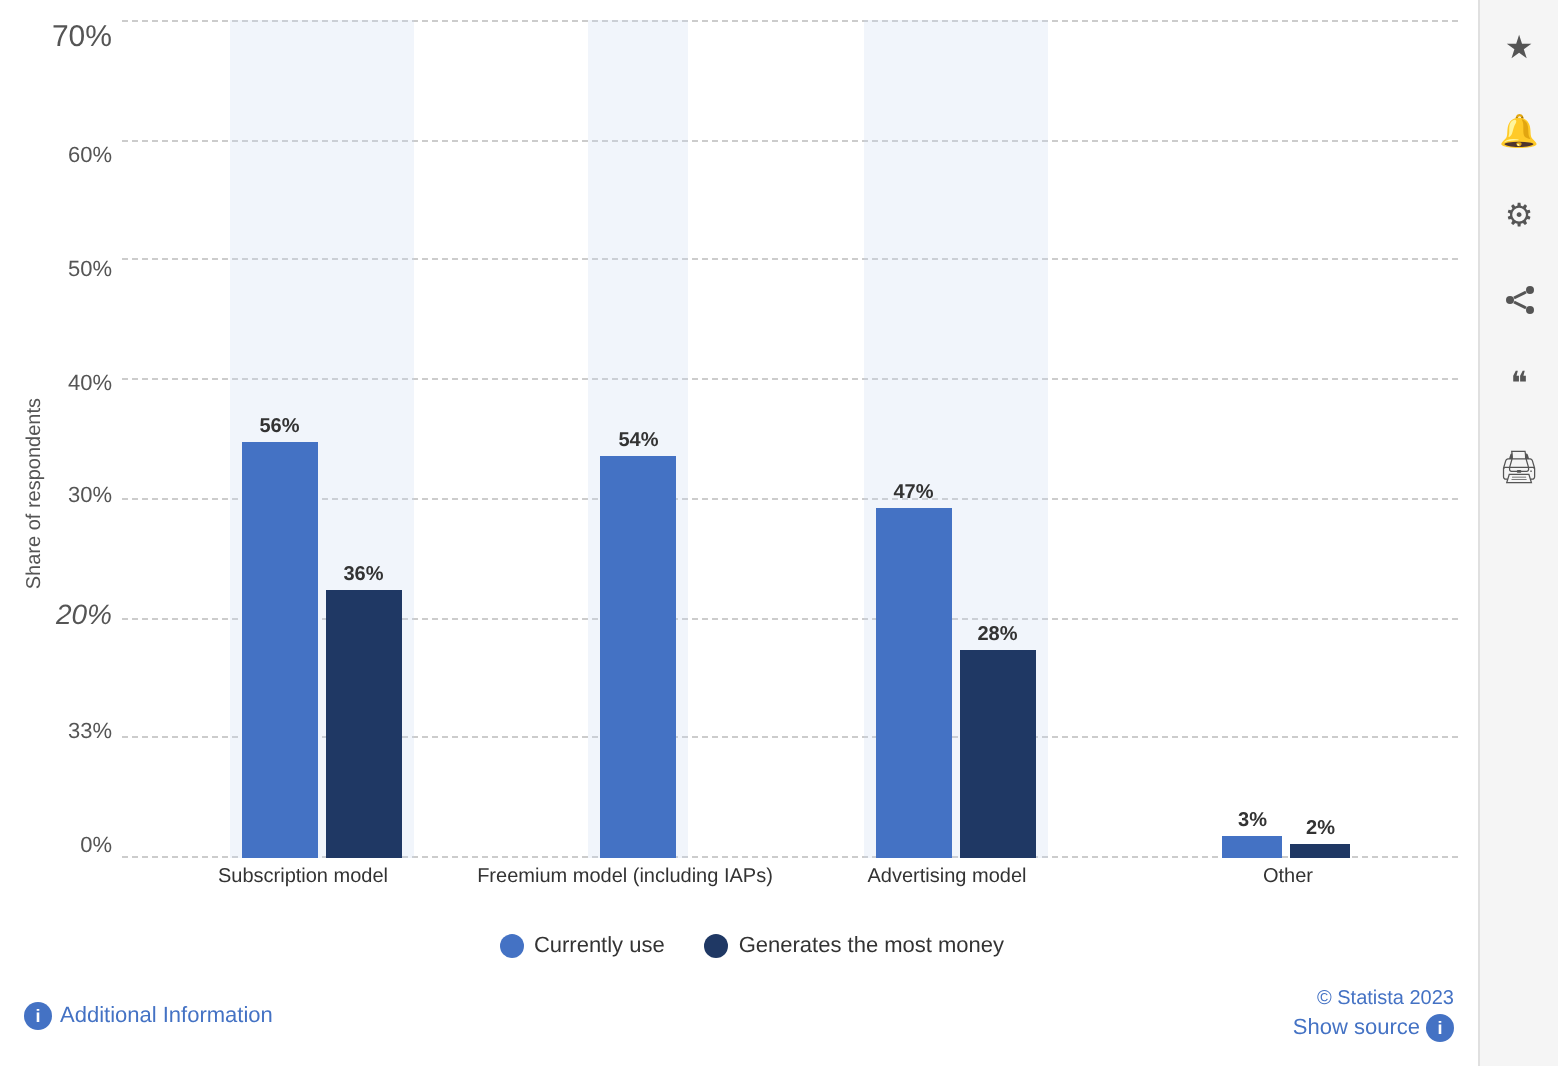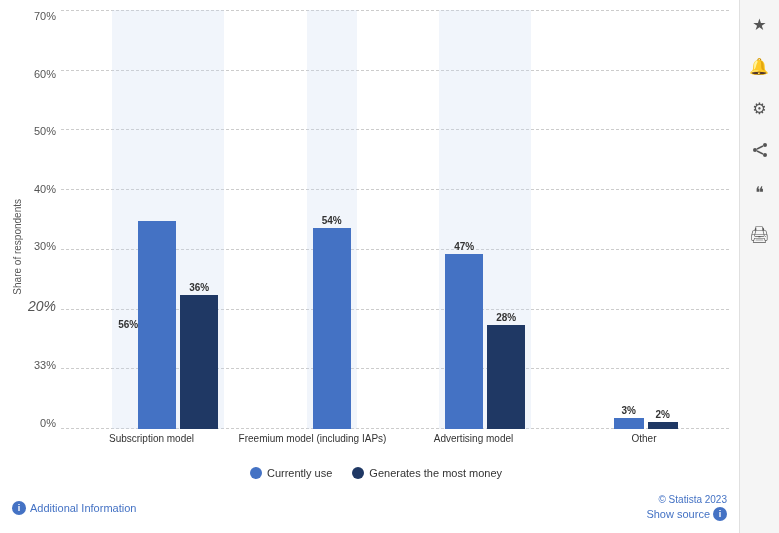--- a/index.html
+++ b/index.html
@@ -257,21 +257,21 @@
     <div class="chart-outer">
 
       <div class="y-axis-label-wrapper">
         <div class="y-axis-title">Share of respondents</div>
       </div>
 
       <div style="display:flex; flex-direction:column; flex:1;">
         <div class="chart-wrapper">
 
           <div class="y-axis" id="y-axis-ticks">
-          <div class="y-tick" style="font-size: 11px; color: rgb(85, 85, 85); text-align: right;">70%</div>
+          <div class="y-tick" style="font-size: 15px; color: rgb(85, 85, 85); text-align: right;">70%</div>
               <div class="y-tick" style="font-size: 11px; color: rgb(85, 85, 85); text-align: right;">60%</div>
               <div class="y-tick" style="font-size: 11px; color: rgb(85, 85, 85); text-align: right; padding-left: 35px;">50%</div>
               <div class="y-tick" style="font-size: 11px; color: rgb(85, 85, 85); text-align: right;">40%</div>
               <div class="y-tick" style="font-size: 11px; color: rgb(85, 85, 85); text-align: right;">30%</div>
               <div class="y-tick" style="font-size: 14px; color: rgb(85, 85, 85); text-align: right; font-style: italic;">20%</div>
               <div class="y-tick" style="font-size: 11px; color: rgb(85, 85, 85); text-align: right;">33%</div>
               <div class="y-tick" style="font-size: 11px; color: rgb(85, 85, 85); text-align: right;">0%</div>
             </div>
 
           <div class="chart-inner">
@@ -284,21 +284,21 @@
                   <div class="grid-line"></div>
                   <div class="grid-line"></div>
                   <div class="grid-line"></div>
                   <div class="grid-line"></div>
                   <div class="grid-line"></div>
                 </div>
 
               <div class="bars-container" id="bars-container" style="justify-content: space-around;">
                   <div class="bar-group highlighted" style="display: flex; align-items: flex-end; gap: 4px; position: relative; height: 100%; background: rgba(200, 215, 240, 0.25); padding-left: 6px; padding-right: 6px;">
                     <div style="display: flex; flex-direction: column; align-items: center; justify-content: flex-end; height: 100%;">
-                      <div style="display: flex; flex-direction: row; align-items: center;">
+                      <div style="display: flex; flex-direction: column; align-items: center;">
                         <div class="bar-label-top">56%</div>
                         <div class="bar-fill blue" style="height: 208px; width: 38px;"></div>
                       </div>
                     </div>
                     <div style="display: flex; flex-direction: column; align-items: center; justify-content: flex-end; height: 100%;">
                       <div style="display: flex; flex-direction: column; align-items: center;">
                         <div class="bar-label-top">36%</div>
                         <div class="bar-fill dark" style="height: 133.714px; width: 38px;"></div>
                       </div>
                     </div>

